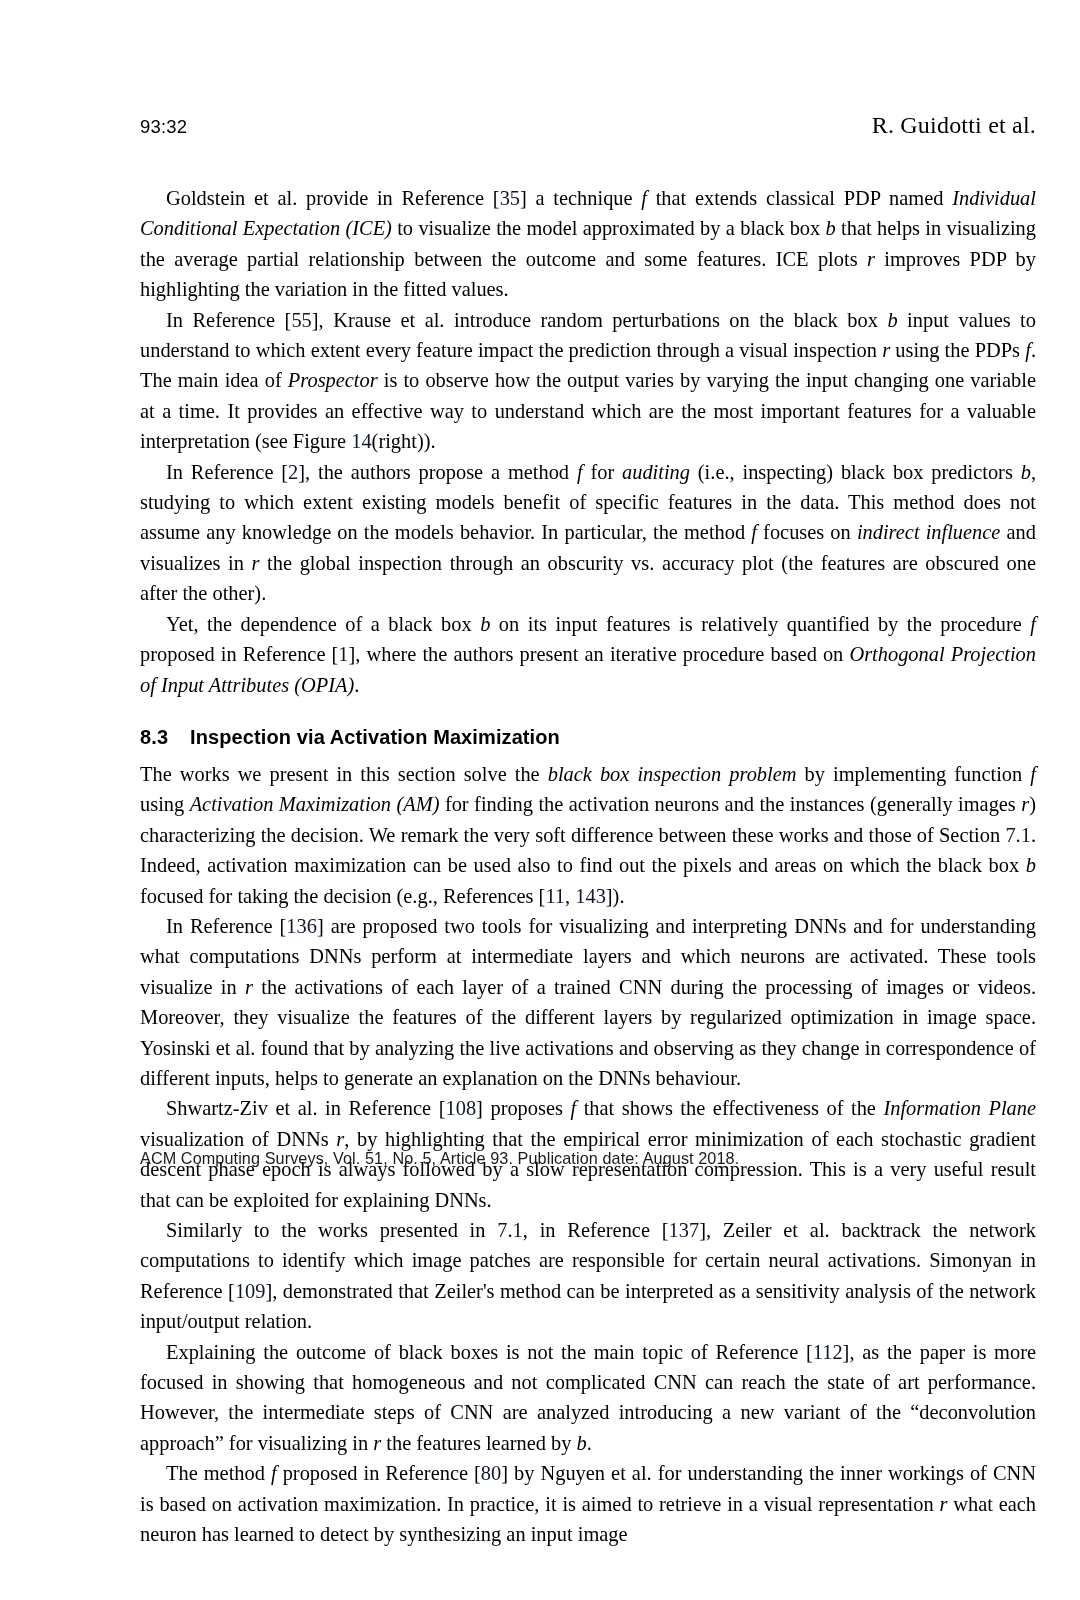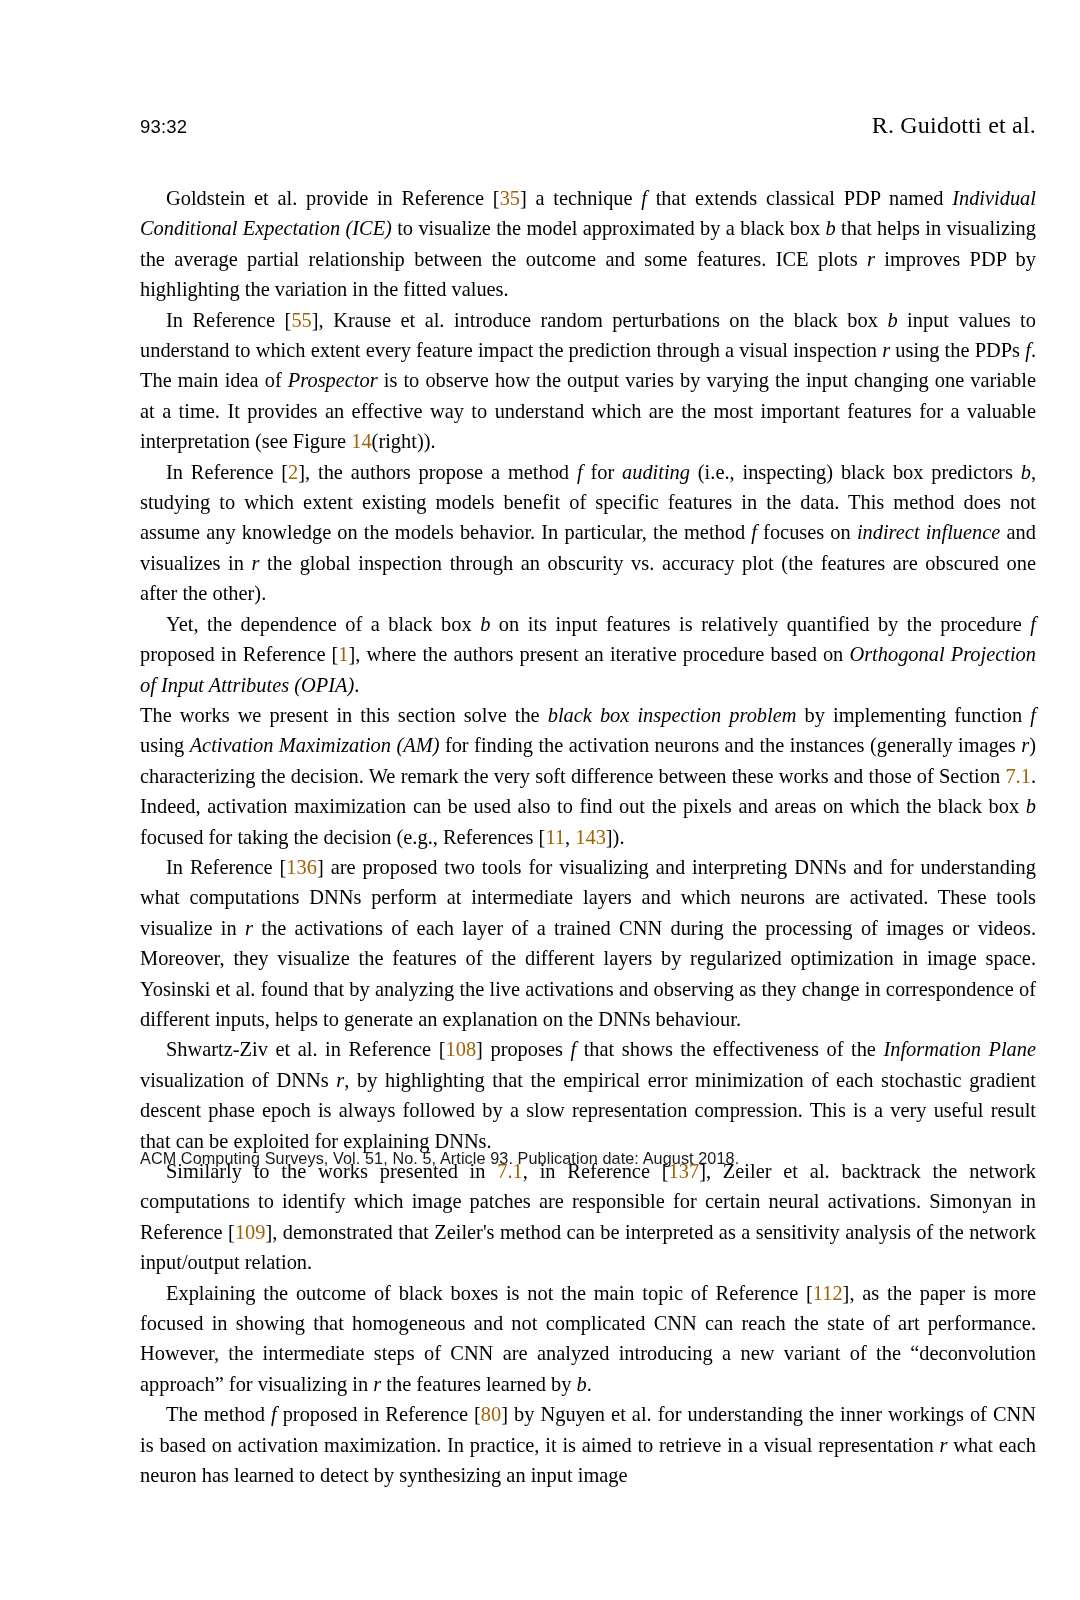--- a/index.html
+++ b/index.html
@@ -54,21 +54,21 @@
     font-weight: bold;
     font-size: 20px;
     letter-spacing: 0.1px;
   }
   .sec-head .num {
     display: inline-block;
     margin-right: 22px;
   }
   i, em { font-style: italic; }
   .ref {
-    color: #a16207;
+    color: #0f172a;
   }
   .mathvar {
     font-family: "Liberation Serif", serif;
     font-style: italic;
   }
   .footer {
     position: absolute;
     left: 92px;
     bottom: 92px;
     font-family: "Liberation Sans", sans-serif;
@@ -91,20 +91,21 @@
 
 
     <p class="indent"><span>Goldstein et al. provide in Reference [</span><span class="ref">35</span><span>] a technique </span><span class="mathvar">f</span><span> that extends classical PDP named </span><i>Individual Conditional Expectation (ICE)</i><span> to visualize the model approximated by a black box </span><span class="mathvar">b</span><span> that helps in visualizing the average partial relationship between the outcome and some features. ICE plots </span><span class="mathvar">r</span><span> improves PDP by highlighting the variation in the fitted values.</span></p>
 
     <p class="indent"><span>In Reference [</span><span class="ref">55</span><span>], Krause et al. introduce random perturbations on the black box </span><span class="mathvar">b</span><span> input values to understand to which extent every feature impact the prediction through a visual inspection </span><span class="mathvar">r</span><span> using the PDPs </span><span class="mathvar">f</span><span>. The main idea of </span><i>Prospector</i><span> is to observe how the output varies by varying the input changing one variable at a time. It provides an effective way to understand which are the most important features for a valuable interpretation (see Figure </span><span class="ref">14</span><span>(right)).</span></p>
 
     <p class="indent"><span>In Reference [</span><span class="ref">2</span><span>], the authors propose a method </span><span class="mathvar">f</span><span> for </span><i>auditing</i><span> (i.e., inspecting) black box predictors </span><span class="mathvar">b</span><span>, studying to which extent existing models benefit of specific features in the data. This method does not assume any knowledge on the models behavior. In particular, the method </span><span class="mathvar">f</span><span> focuses on </span><i>indirect influence</i><span> and visualizes in </span><span class="mathvar">r</span><span> the global inspection through an obscurity vs. accuracy plot (the features are obscured one after the other).</span></p>
 
     <p class="indent"><span>Yet, the dependence of a black box </span><span class="mathvar">b</span><span> on its input features is relatively quantified by the procedure </span><span class="mathvar">f</span><span> proposed in Reference [</span><span class="ref">1</span><span>], where the authors present an iterative procedure based on </span><i>Orthogonal Projection of Input Attributes (OPIA)</i><span>.</span></p>
 
+    <h2 class="sec-head"><span class="num">8.3</span><span>Inspection via Activation Maximization</span></h2>
 
     <p><span>The works we present in this section solve the </span><i>black box inspection problem</i><span> by implementing function </span><span class="mathvar">f</span><span> using </span><i>Activation Maximization (AM)</i><span> for finding the activation neurons and the instances (generally images </span><span class="mathvar">r</span><span>) characterizing the decision. We remark the very soft difference between these works and those of Section </span><span class="ref">7.1</span><span>. Indeed, activation maximization can be used also to find out the pixels and areas on which the black box </span><span class="mathvar">b</span><span> focused for taking the decision (e.g., References [</span><span class="ref">11</span><span>, </span><span class="ref">143</span><span>]).</span></p>
 
     <p class="indent"><span>In Reference [</span><span class="ref">136</span><span>] are proposed two tools for visualizing and interpreting DNNs and for understanding what computations DNNs perform at intermediate layers and which neurons are activated. These tools visualize in </span><span class="mathvar">r</span><span> the activations of each layer of a trained CNN during the processing of images or videos. Moreover, they visualize the features of the different layers by regularized optimization in image space. Yosinski et al. found that by analyzing the live activations and observing as they change in correspondence of different inputs, helps to generate an explanation on the DNNs behaviour.</span></p>
 
     <p class="indent"><span>Shwartz-Ziv et al. in Reference [</span><span class="ref">108</span><span>] proposes </span><span class="mathvar">f</span><span> that shows the effectiveness of the </span><i>Information Plane</i><span> visualization of DNNs </span><span class="mathvar">r</span><span>, by highlighting that the empirical error minimization of each stochastic gradient descent phase epoch is always followed by a slow representation compression. This is a very useful result that can be exploited for explaining DNNs.</span></p>
 
     <p class="indent"><span>Similarly to the works presented in </span><span class="ref">7.1</span><span>, in Reference [</span><span class="ref">137</span><span>], Zeiler et al. backtrack the network computations to identify which image patches are responsible for certain neural activations. Simonyan in Reference [</span><span class="ref">109</span><span>], demonstrated that Zeiler's method can be interpreted as a sensitivity analysis of the network input/output relation.</span></p>
 
     <p class="indent"><span>Explaining the outcome of black boxes is not the main topic of Reference [</span><span class="ref">112</span><span>], as the paper is more focused in showing that homogeneous and not complicated CNN can reach the state of art performance. However, the intermediate steps of CNN are analyzed introducing a new variant of the “deconvolution approach” for visualizing in </span><span class="mathvar">r</span><span> the features learned by </span><span class="mathvar">b</span><span>.</span></p>

